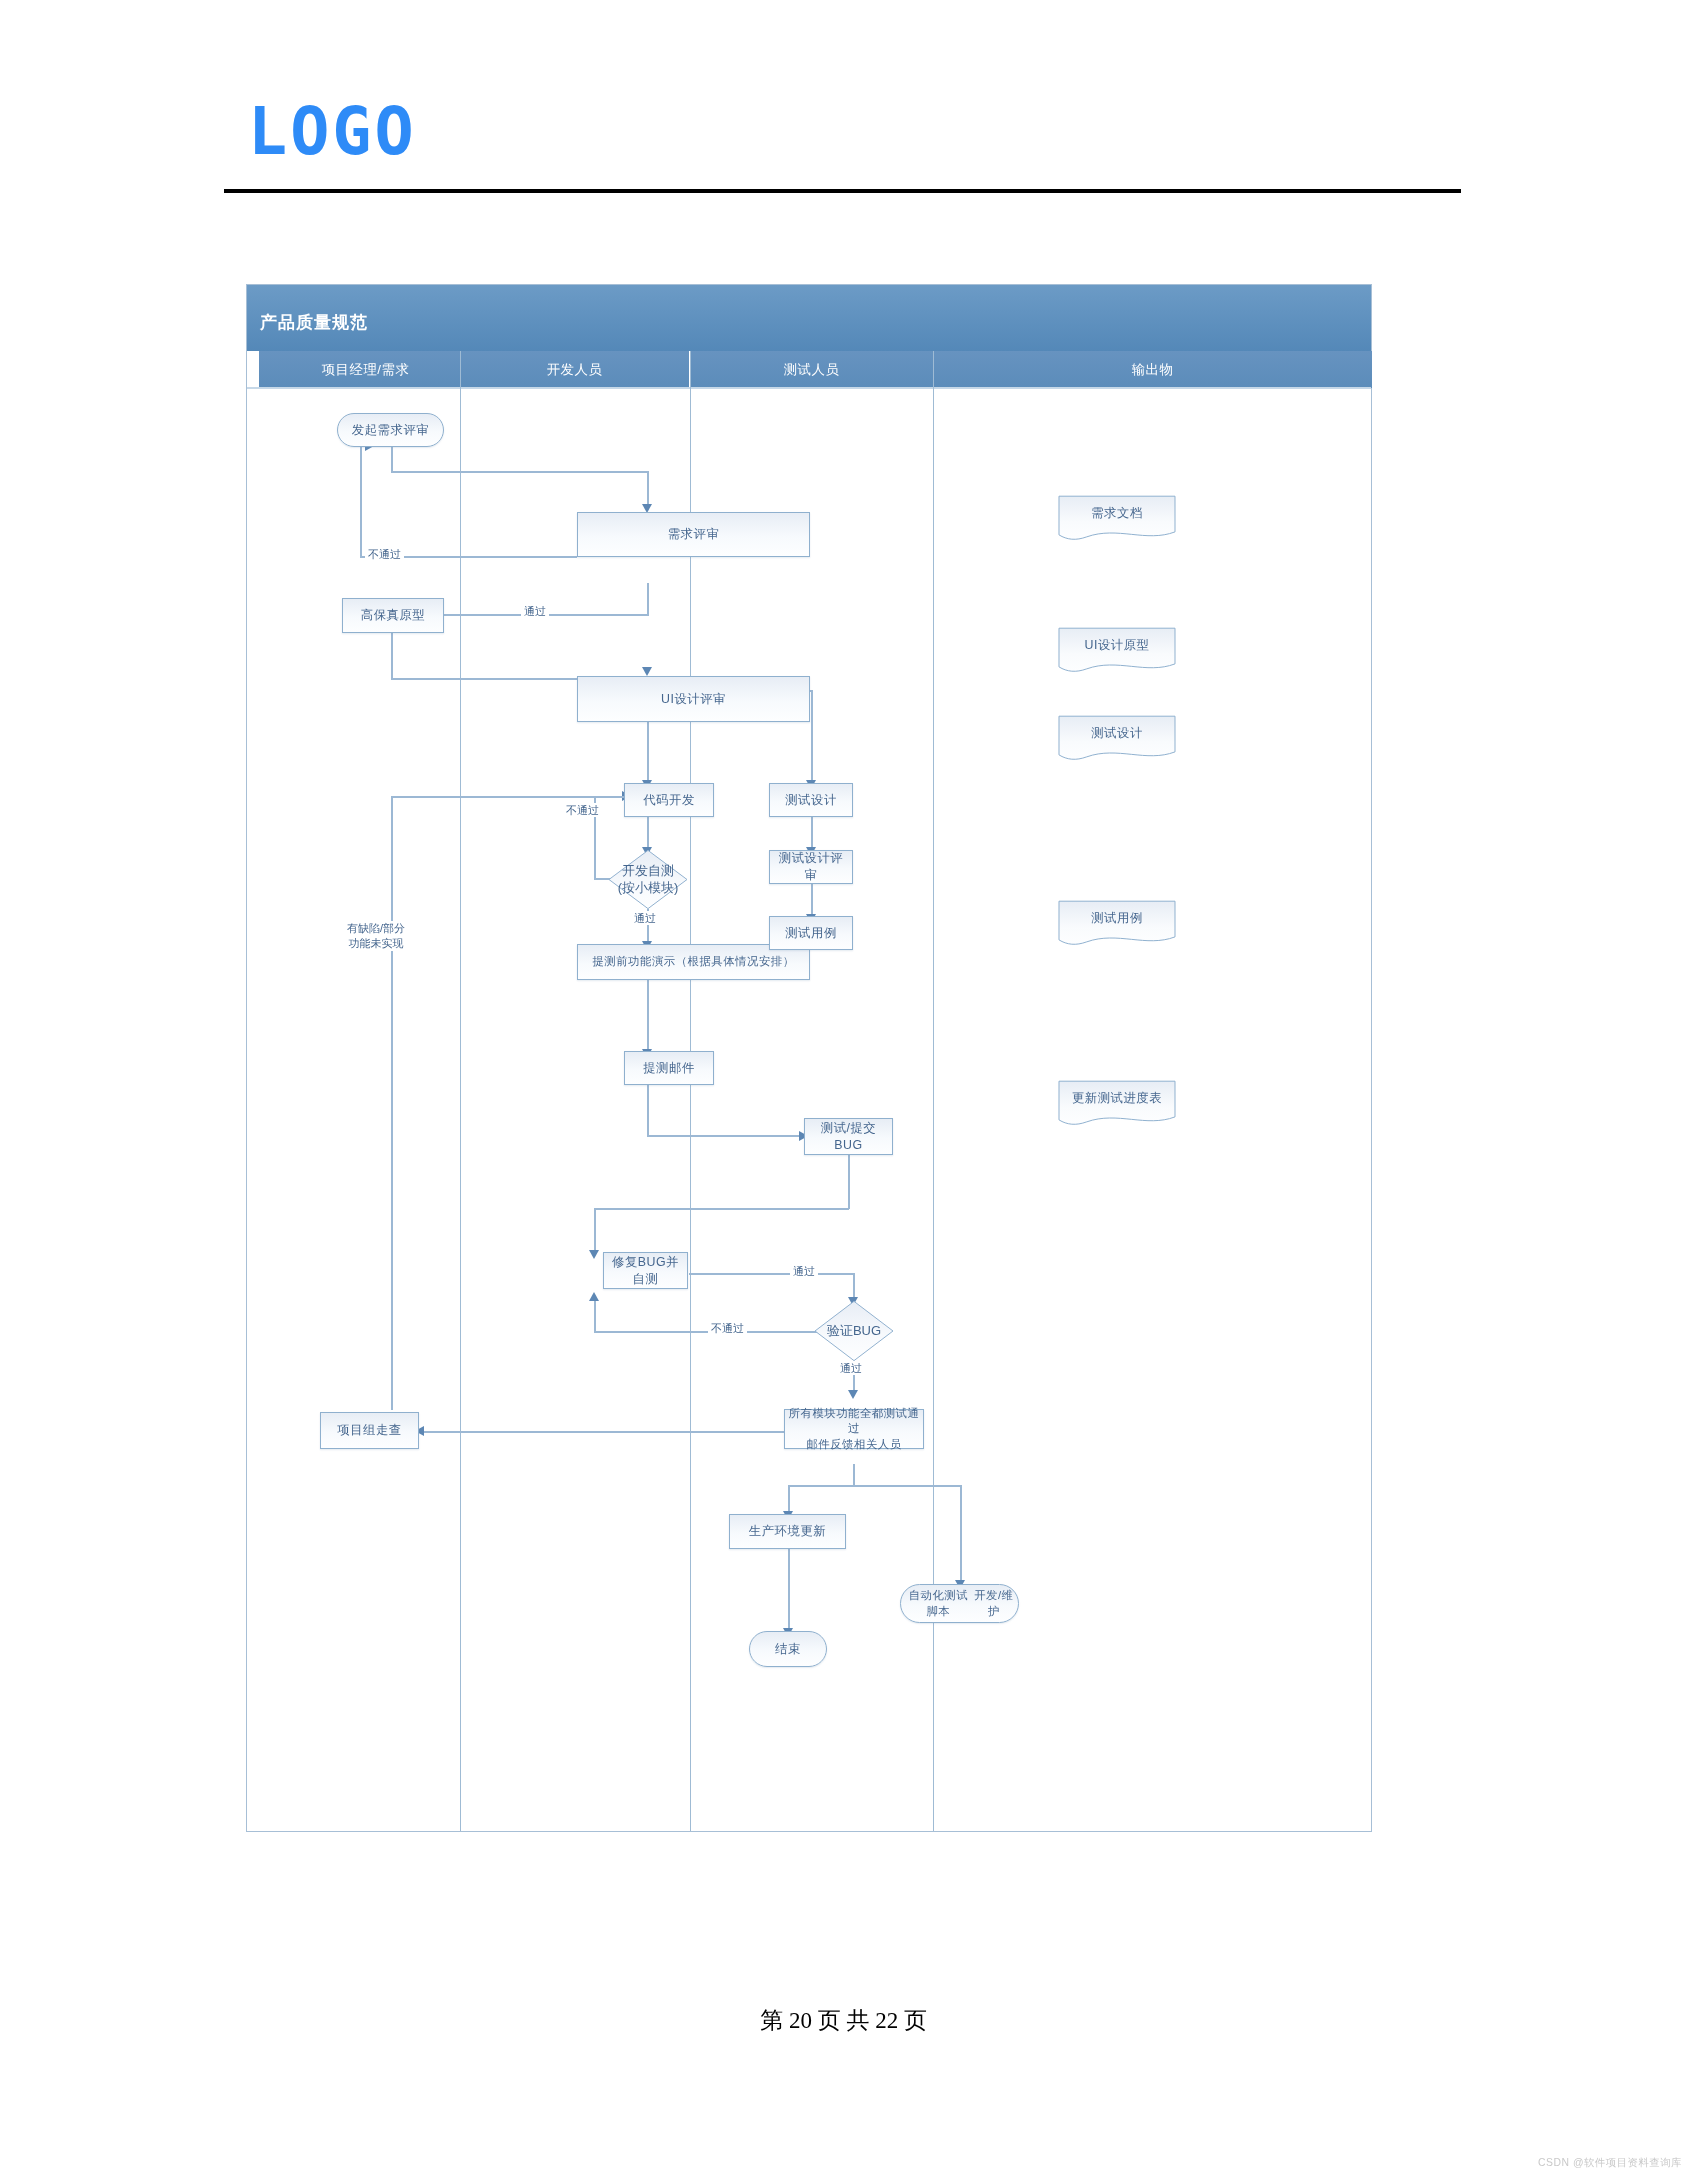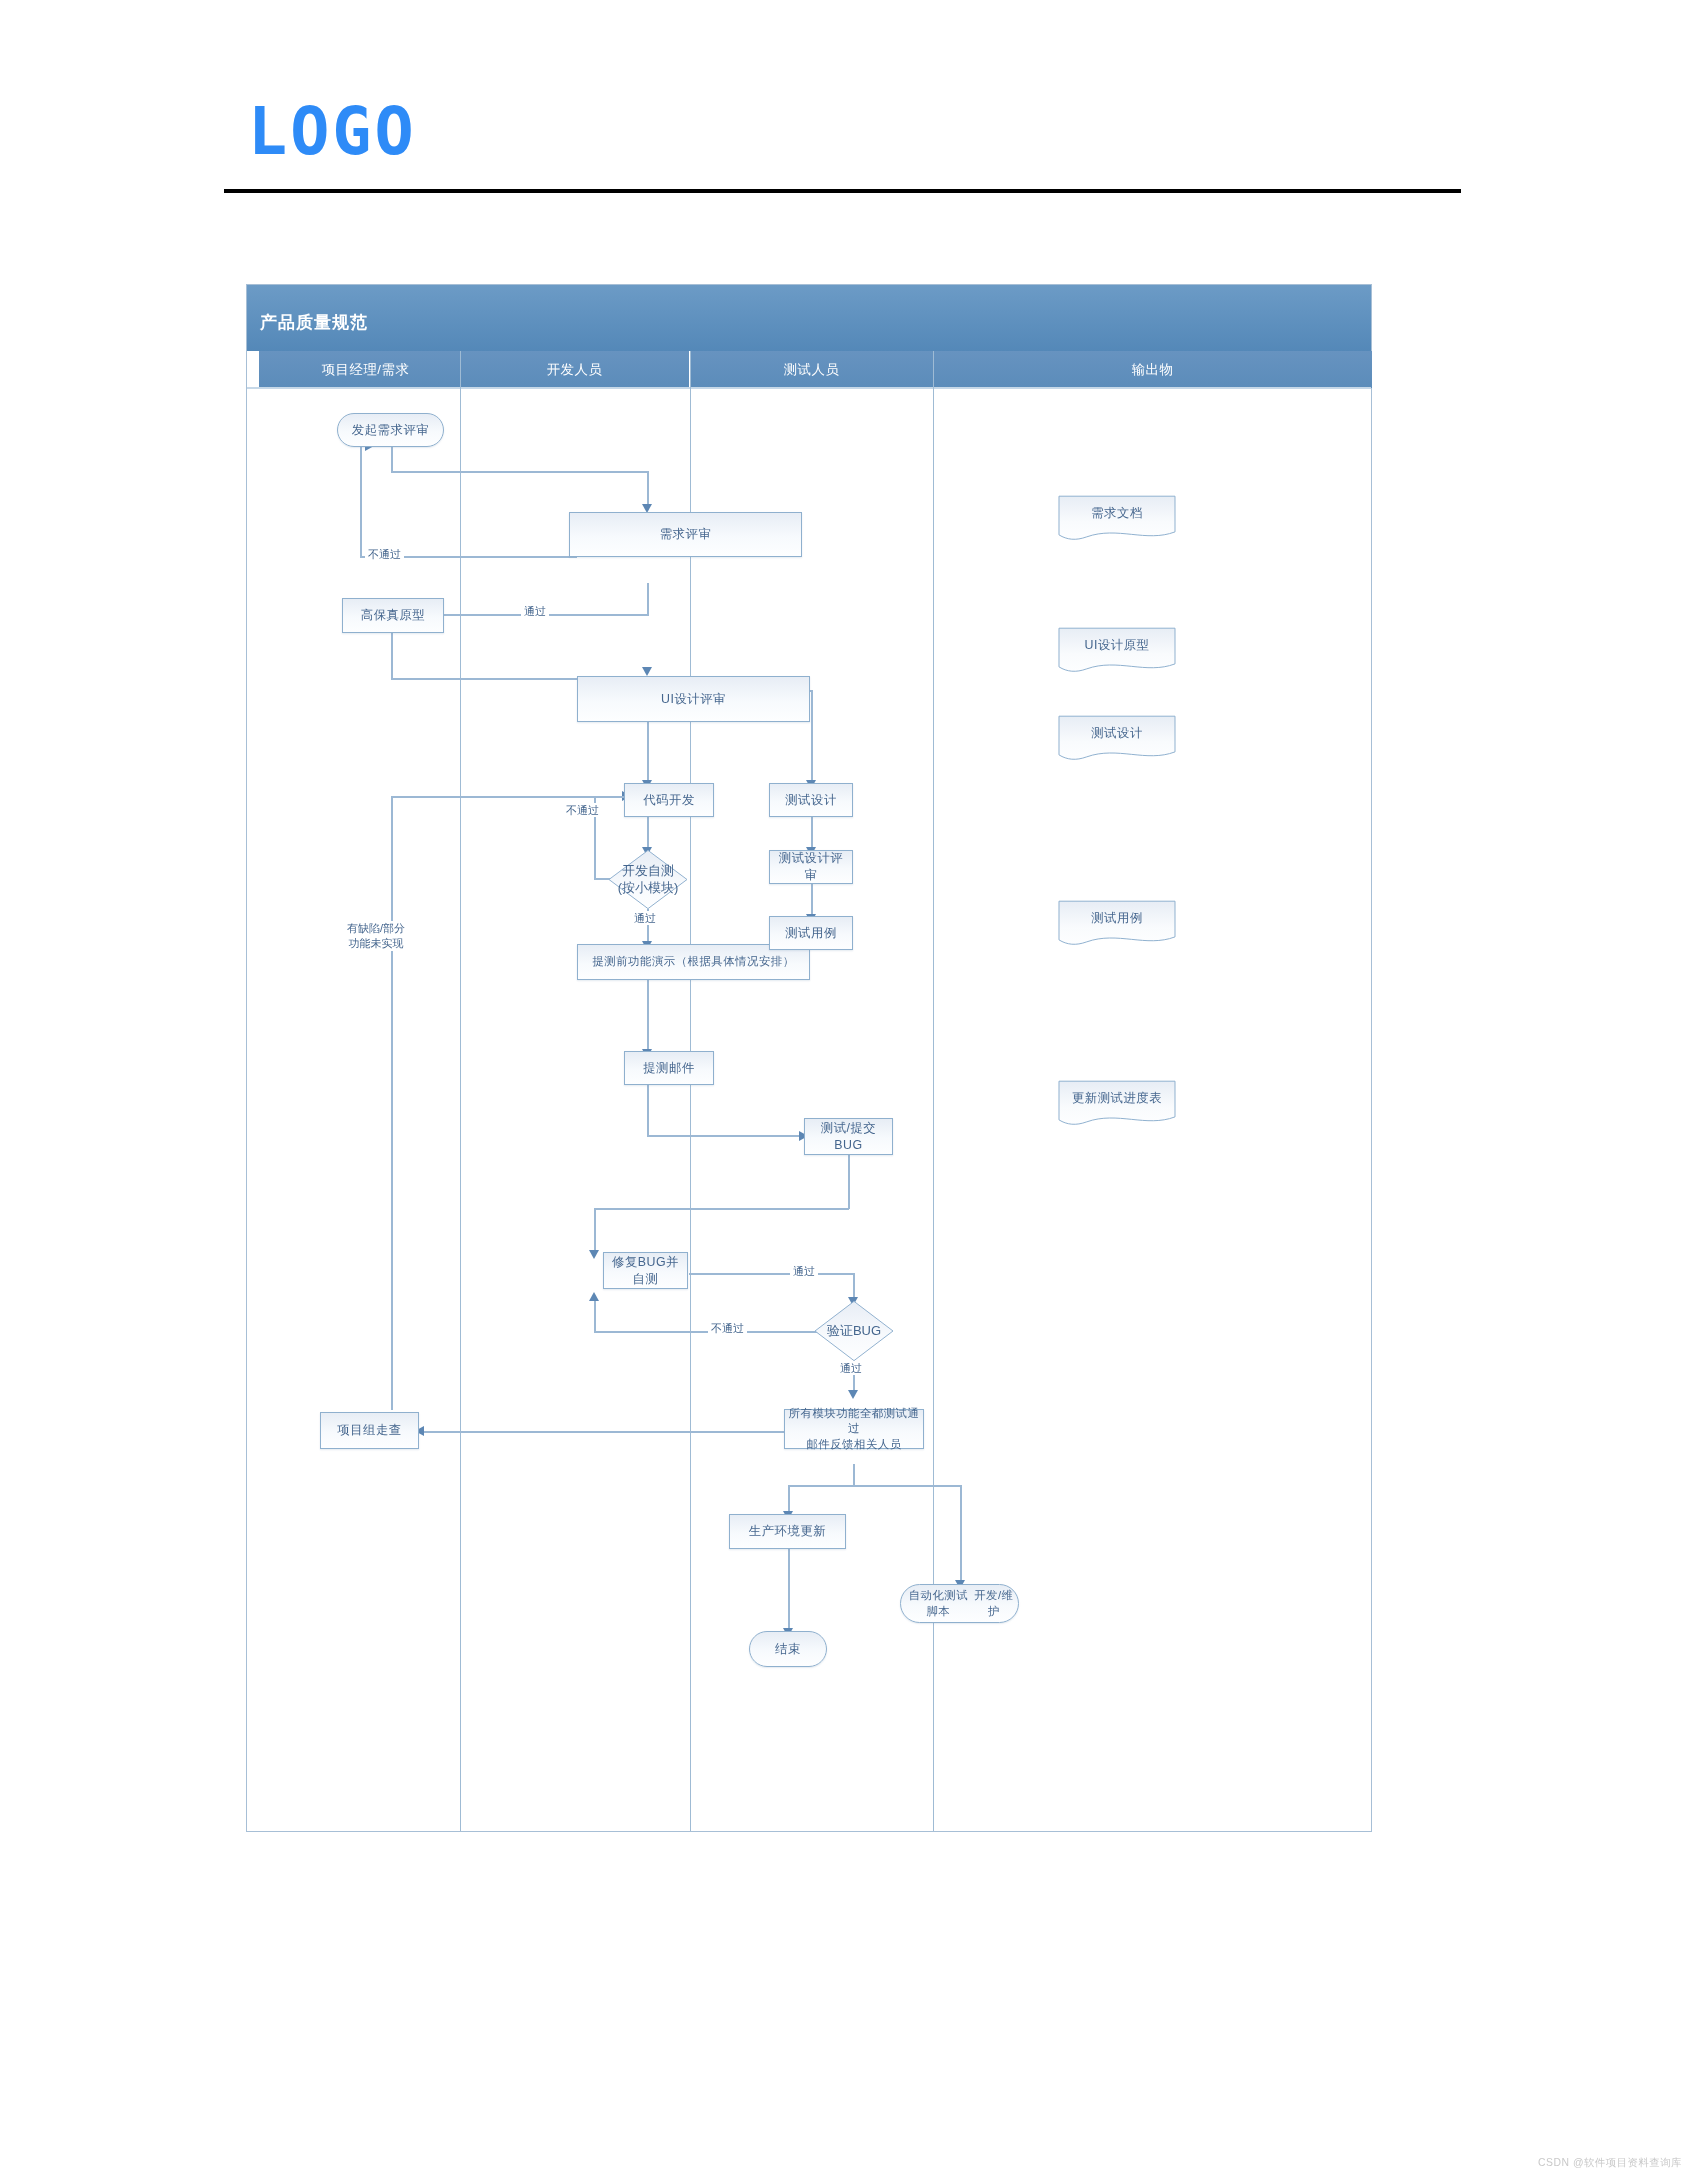--- a/index.html
+++ b/index.html
@@ -186,21 +186,21 @@
     <div class="conn v" style="left:541px;top:1200px;height:29px;"></div>
     <div class="arrow ar-down" style="left:536px;top:1226px;"></div>
     <div class="conn v" style="left:713px;top:1200px;height:98px;"></div>
     <div class="arrow ar-down" style="left:708px;top:1295px;"></div>
 
     <div class="conn v" style="left:541px;top:1263px;height:82px;"></div>
     <div class="arrow ar-down" style="left:536px;top:1343px;"></div>
 
     <div class="node term" style="left:90px;top:128px;width:107px;height:34px;">发起需求评审</div>
 
-    <div class="node" style="left:322px;top:227px;width:233px;height:45px;">需求评审</div>
+    <div class="node" style="left:330px;top:227px;width:233px;height:45px;">需求评审</div>
 
     <div class="node" style="left:95px;top:313px;width:102px;height:35px;">高保真原型</div>
 
     <div class="node" style="left:330px;top:391px;width:233px;height:46px;">UI设计评审</div>
 
     <div class="node" style="left:377px;top:498px;width:90px;height:34px;">代码开发</div>
 
     <div class="node" style="left:522px;top:498px;width:84px;height:34px;">测试设计</div>
 
     <div class="diamond" style="left:361px;top:564px;width:80px;height:61px;">
@@ -294,16 +294,17 @@
 
     <div class="docshape" style="left:811px;top:795px;width:118px;height:48px;">
       <svg width="118" height="48" viewBox="0 0 238 96">
         <path d="M2,2 L236,2 L236,74 C178,96 120,62 58,84 C36,92 18,90 2,80 Z" fill="url(#og)" stroke="#8FB0CE" stroke-width="2"></path>
       </svg>
       <div class="dtext">更新测试进度表</div>
     </div>
 
   </div>
 
+  <div class="footer">第 20 页 共 22 页</div>
   <div class="watermark">CSDN @软件项目资料查询库</div>
 
 </div>
 
 
 </body></html>

